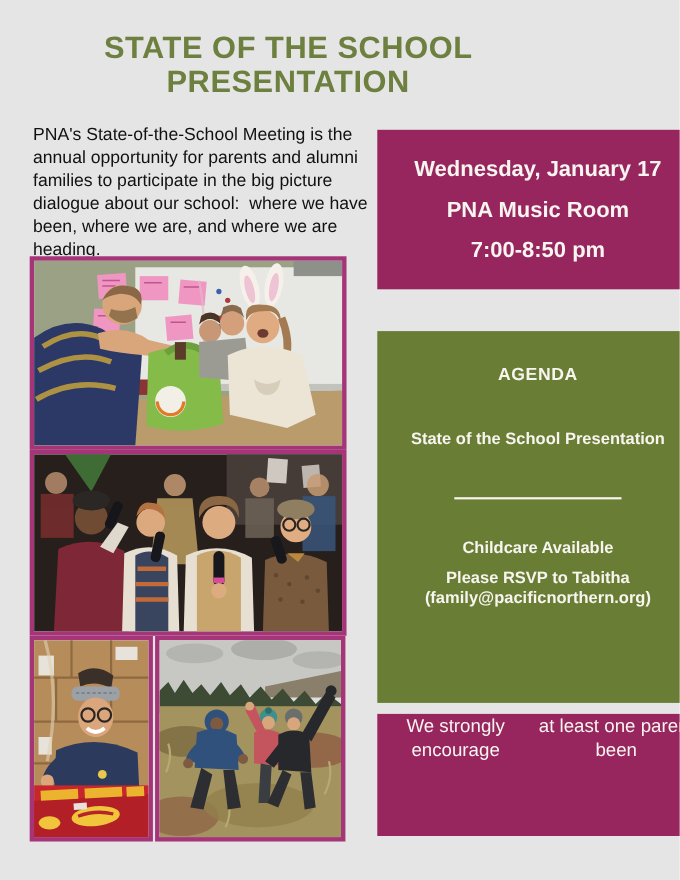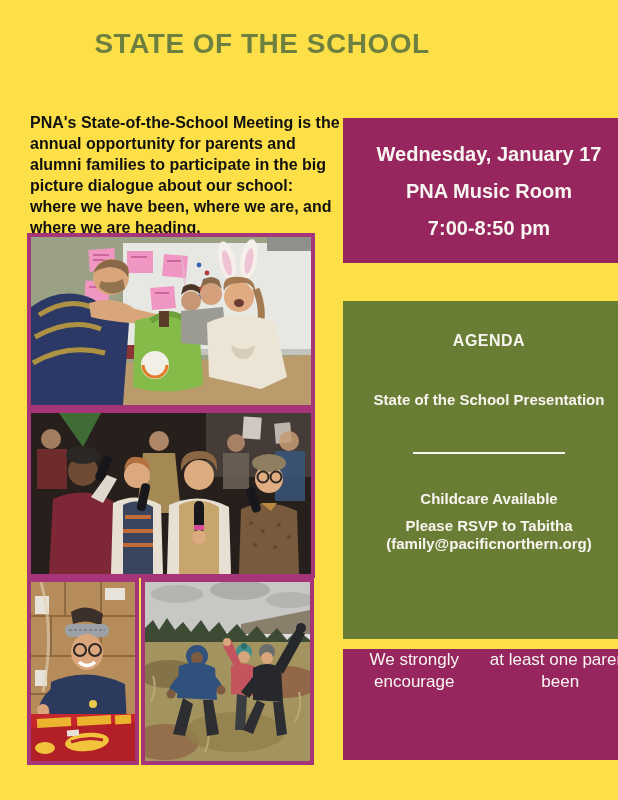--- a/index.html
+++ b/index.html
@@ -1,27 +1,27 @@
 <!DOCTYPE html>
 <html style="--title-green: #6e8040; --box-green: #697d35; --box-magenta: #97265f; --photo-border: #a53478; --box-text: #f8f5f0;"><head>
 <meta charset="utf-8">
 <style>
   html,body{margin:0;padding:0;background:#ffffff;}
   .page{
-    position:relative;width:618px;height:800px;background:#fde047;overflow:hidden;
+    position:relative;width:618px;height:800px;background:#e5e5e5;overflow:hidden;
     font-family:"Liberation Sans","DejaVu Sans",sans-serif;
   }
   .title{
     position:absolute;left:0;top:28px;width:524px;text-align:center;
     color:var(--title-green,#6e8040);font-weight:bold;font-size:28px;line-height:31px;
     letter-spacing:.5px;
   }
   .intro{
     position:absolute;left:30px;top:112px;width:318px;margin:0;
-    color:#111;font-weight:bold;font-size:16px;line-height:21px;white-space:pre-wrap;
+    color:#111;font-weight:normal;font-size:16px;line-height:21px;white-space:pre-wrap;
   }
   .photo{
     position:absolute;border:4px solid var(--photo-border,#a53478);
     box-sizing:border-box;background:#ddd;
   }
   .photo svg{display:block;width:100%;height:100%;}
   .p1{left:27px;top:233px;width:288px;height:176px;}
   .p2{left:27px;top:409px;width:288px;height:169px;}
   .p3{left:27px;top:578px;width:112px;height:187px;}
   .p4{left:141px;top:578px;width:173px;height:187px;}
@@ -47,20 +47,21 @@
     font-weight:normal;font-size:17px;line-height:22px;
   }
 </style>
 </head>
 <body>
 
 <div class="page">
 
   <div class="title">
     <div>STATE OF THE SCHOOL</div>
+    <div>PRESENTATION</div>
   </div>
 
   <p class="intro">PNA's State-of-the-School Meeting is the annual opportunity for parents and alumni families to participate in the big picture dialogue about our school:  where we have been, where we are, and where we are heading.</p>
 
   <div class="photo p1">
     <svg viewBox="0 0 280 168" preserveAspectRatio="none">
       <rect width="280" height="168" fill="#9aa184"></rect>
       <rect x="92" y="6" width="188" height="112" fill="#e7e8e3"></rect>
       <rect x="92" y="112" width="188" height="6" fill="#c2c3bc"></rect>
       <rect x="236" y="0" width="44" height="14" fill="#8d918a"></rect>

